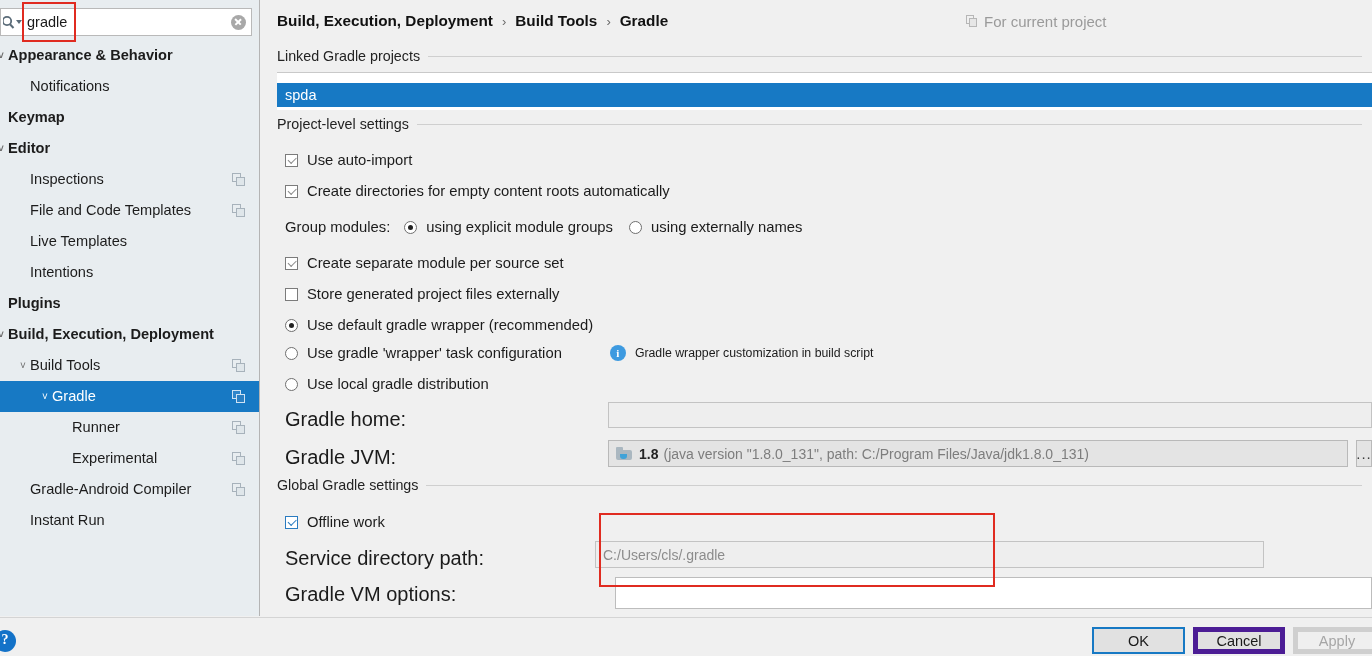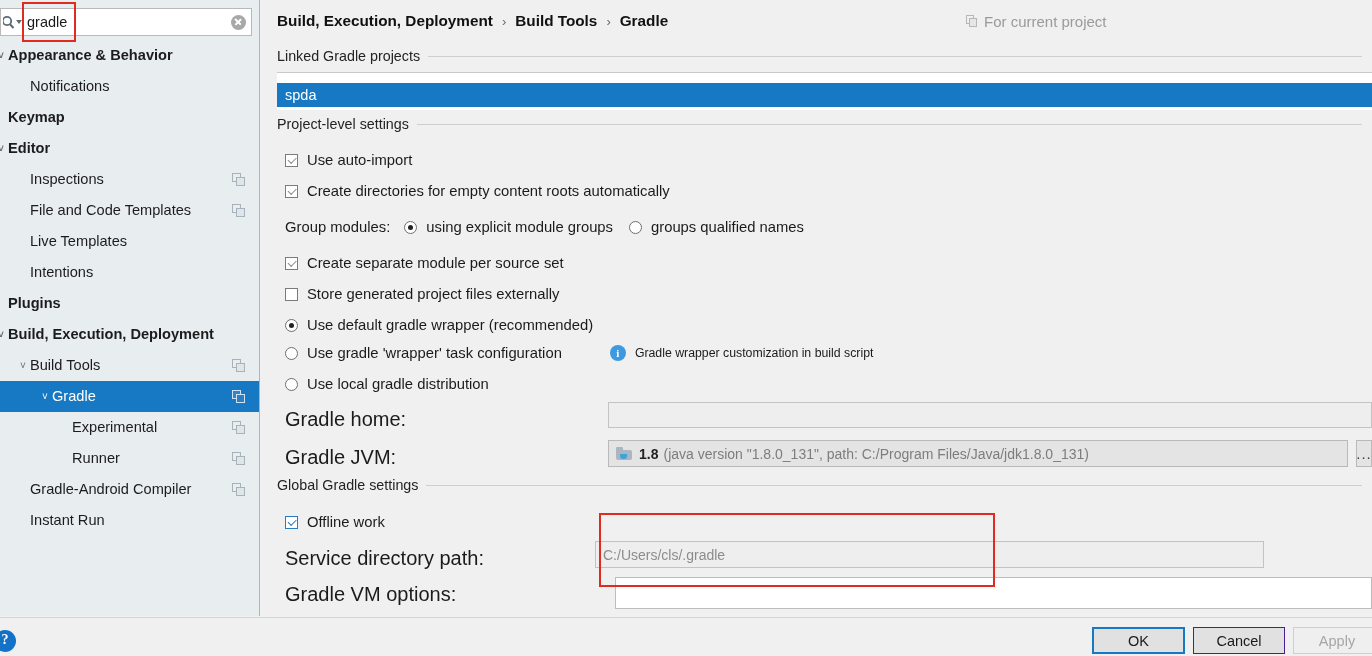--- a/index.html
+++ b/index.html
@@ -203,21 +203,21 @@
     letter-spacing: 1px;
   }
 
   
   #bottom-bar {
     position: absolute; left: 0; top: 617px; width: 1372px; height: 30px;
     background: #f0f0f0; border-top: 1px solid #d4d4d4; box-sizing: border-box;
   }
   .dlg-btn {
     position: absolute; top: 9px; height: 27px; box-sizing: border-box;
-    background: #e1e1e1; border: 1px solid #4c1d95;
+    background: #e1e1e1; border: 5px solid #4c1d95;
     font-size: 14.5px; color: #1a1a1a; font-family: "Liberation Sans", sans-serif;
     display: flex; align-items: center; justify-content: center;
   }
   .dlg-btn.primary { border: 2px solid #1779c4; background: #e1e1e1; }
   .dlg-btn.disabled { border-color: #cfcfcf; color: #a6a6a6; background: #efefef; }
 
   #help-icon {
     position: absolute; left: -6px; top: 630px; width: 22px; height: 22px;
     border-radius: 50%; background: #1372c8; color: #ffffff;
     font-size: 14px; font-weight: bold; text-align: center; line-height: 20px;
@@ -269,25 +269,25 @@
         <div class="tree-row bold"><span class="tree-label" style="margin-left: 8px;">Plugins</span></div>
         <div class="tree-row bold"><span class="arrow" style="left: -6px;">˅</span><span class="tree-label" style="margin-left: 8px;">Build, Execution, Deployment</span></div>
         <div class="tree-row"><span class="arrow" style="left: 16px;">˅</span><span class="tree-label" style="margin-left: 30px;">Build Tools</span><span class="copy-ico">
             <i class="back"></i>
             <i class="front"></i>
           </span></div>
         <div class="tree-row selected"><span class="arrow" style="left: 38px;">˅</span><span class="tree-label" style="margin-left: 52px;">Gradle</span><span class="copy-ico">
             <i class="back"></i>
             <i class="front"></i>
           </span></div>
+        <div class="tree-row"><span class="tree-label" style="margin-left: 72px;">Runner</span><span class="copy-ico">
+            <i class="back"></i>
+            <i class="front"></i>
+          </span></div>
         <div class="tree-row"><span class="tree-label" style="margin-left: 72px;">Experimental</span><span class="copy-ico">
-            <i class="back"></i>
-            <i class="front"></i>
-          </span></div>
-        <div class="tree-row"><span class="tree-label" style="margin-left: 72px;">Runner</span><span class="copy-ico">
             <i class="back"></i>
             <i class="front"></i>
           </span></div>
         <div class="tree-row"><span class="tree-label" style="margin-left: 30px;">Gradle-Android Compiler</span><span class="copy-ico">
             <i class="back"></i>
             <i class="front"></i>
           </span></div>
         <div class="tree-row"><span class="tree-label" style="margin-left: 30px;">Instant Run</span></div>
       </div>
   </div>
@@ -332,21 +332,21 @@
     <div class="opt-row" style="left:24px; top:183px;">
       <span class="cb checked"></span>
       <span>Create directories for empty content roots automatically</span>
     </div>
 
     <div class="opt-row" style="left:24px; top:219px;">
       <span style="margin-right:14px;">Group modules:</span>
       <span class="rb checked"></span>
       <span style="margin-right:16px;">using explicit module groups</span>
       <span class="rb"></span>
-      <span>groups qualified names</span>
+      <span>using externally names</span>
     </div>
 
     <div class="opt-row" style="left:24px; top:255px;">
       <span class="cb checked"></span>
       <span>Create separate module per source set</span>
     </div>
 
     <div class="opt-row" style="left:24px; top:286px;">
       <span class="cb"></span>
       <span>Store generated project files externally</span>

